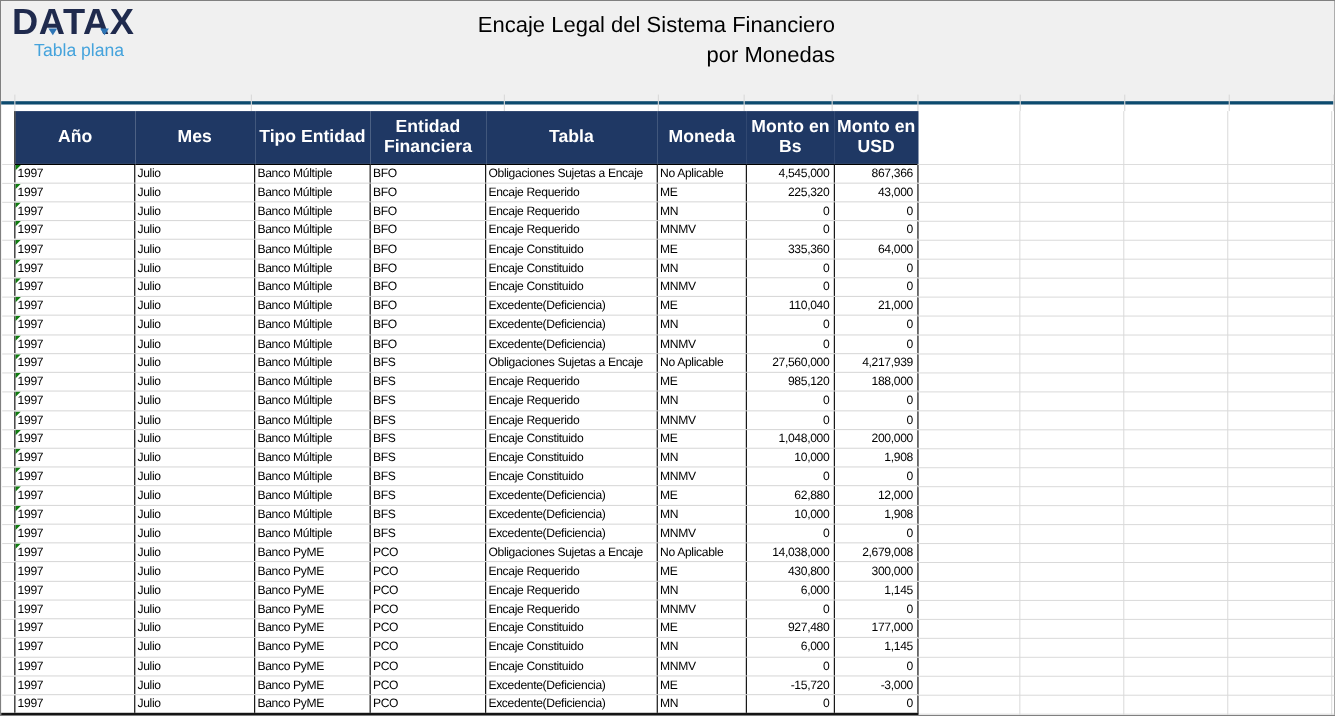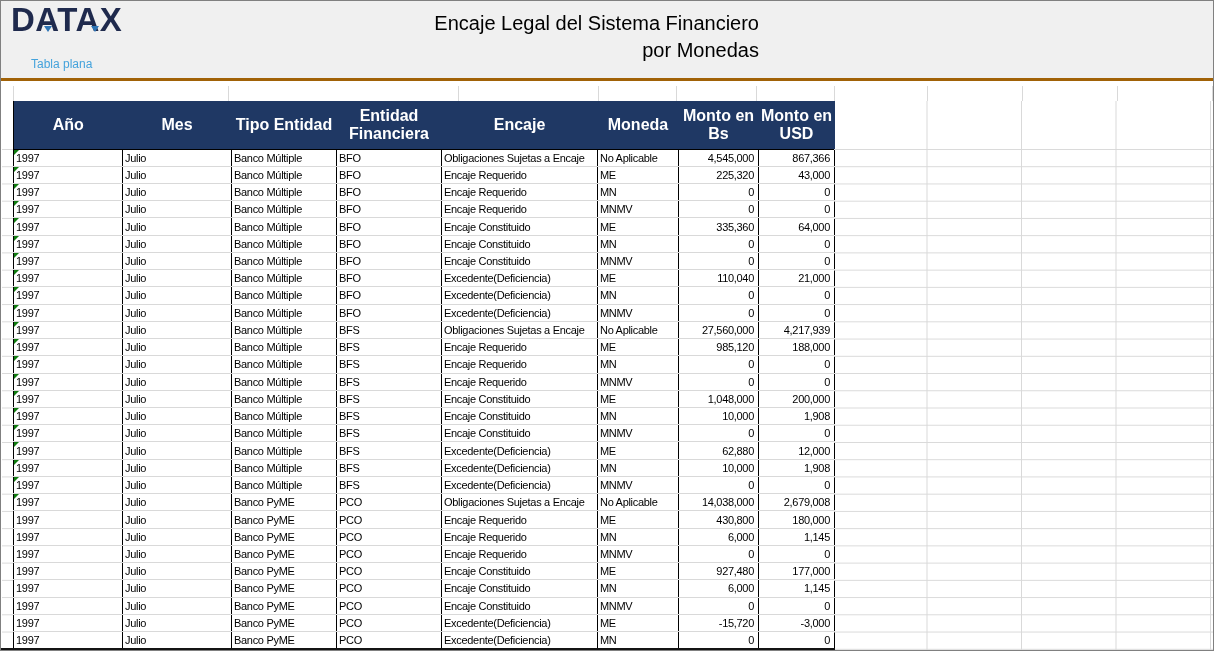--- a/index.html
+++ b/index.html
@@ -6,39 +6,39 @@
   html,body { background:#fff; }
   body { font-family:"Liberation Sans", sans-serif; }
 
   .screen {
     position:relative; width:1214px; height:651px;
     border:1px solid #808080; background:#fff; overflow:hidden;
   }
 
   
   .banner {
-    position:absolute; left:0; top:0; width:100%; height:80px;
+    position:absolute; left:0; top:0; width:100%; height:94px;
     background:var(--banner_bg, #F0F0F0);
-    border-bottom:3px solid #a16207;
+    border-bottom:3px solid #0c4a6e;
   }
   .logo-wrap { position:absolute; left:10px; top:1px; width:160px; }
   .logo-text {
     font-size:33px; font-weight:bold; letter-spacing:0.5px;
     color:var(--logo_navy, #1F2A4D); line-height:36px;
   }
   .logo-tri {
     position:absolute; width:0; height:0;
     border-left:4px solid transparent; border-right:4px solid transparent;
     border-top:6px solid #2E75B6;
   }
   .logo-tri.t1 { left:33px; top:24px; }
   .logo-tri.t2 { left:80px; top:24px; }
   .logo-sub {
-    margin-top:19px; padding-left:20px;
-    font-size:12px; color:var(--logo_blue, #45A3DC);
+    margin-top:0; padding-left:20px;
+    font-size:16px; color:var(--logo_blue, #45A3DC);
   }
   .title-block {
     position:absolute; left:0; top:9px; width:758px;
     text-align:right; color:#000;
     font-size:20px; line-height:27px;
   }
 
   
   .strip { position:absolute; left:0; top:85px; width:100%; height:15px; }
   .strip .tick { position:absolute; top:0; width:1px; height:15px; background:var(--gridline,#D9D9D9); }
@@ -134,21 +134,21 @@
         <col style="width: 80px;">
         <col style="width: 76px;">
       </colgroup>
     <thead>
       <tr>
           <th>Año</th>
           <th>Mes</th>
           <th>Tipo Entidad</th>
           <th>Entidad
 Financiera</th>
-          <th>Encaje</th>
+          <th>Tabla</th>
           <th>Moneda</th>
           <th>Monto en
 Bs</th>
           <th>Monto en
 USD</th>
         </tr>
     </thead>
     <tbody>
         <tr>
           <td class="flag">1997</td>
@@ -361,21 +361,21 @@
           <td class="num">2,679,008</td>
         </tr>
         <tr>
           <td>1997</td>
           <td>Julio</td>
           <td>Banco PyME</td>
           <td>PCO</td>
           <td>Encaje Requerido</td>
           <td>ME</td>
           <td class="num">430,800</td>
-          <td class="num">180,000</td>
+          <td class="num">300,000</td>
         </tr>
         <tr>
           <td>1997</td>
           <td>Julio</td>
           <td>Banco PyME</td>
           <td>PCO</td>
           <td>Encaje Requerido</td>
           <td>MN</td>
           <td class="num">6,000</td>
           <td class="num">1,145</td>

